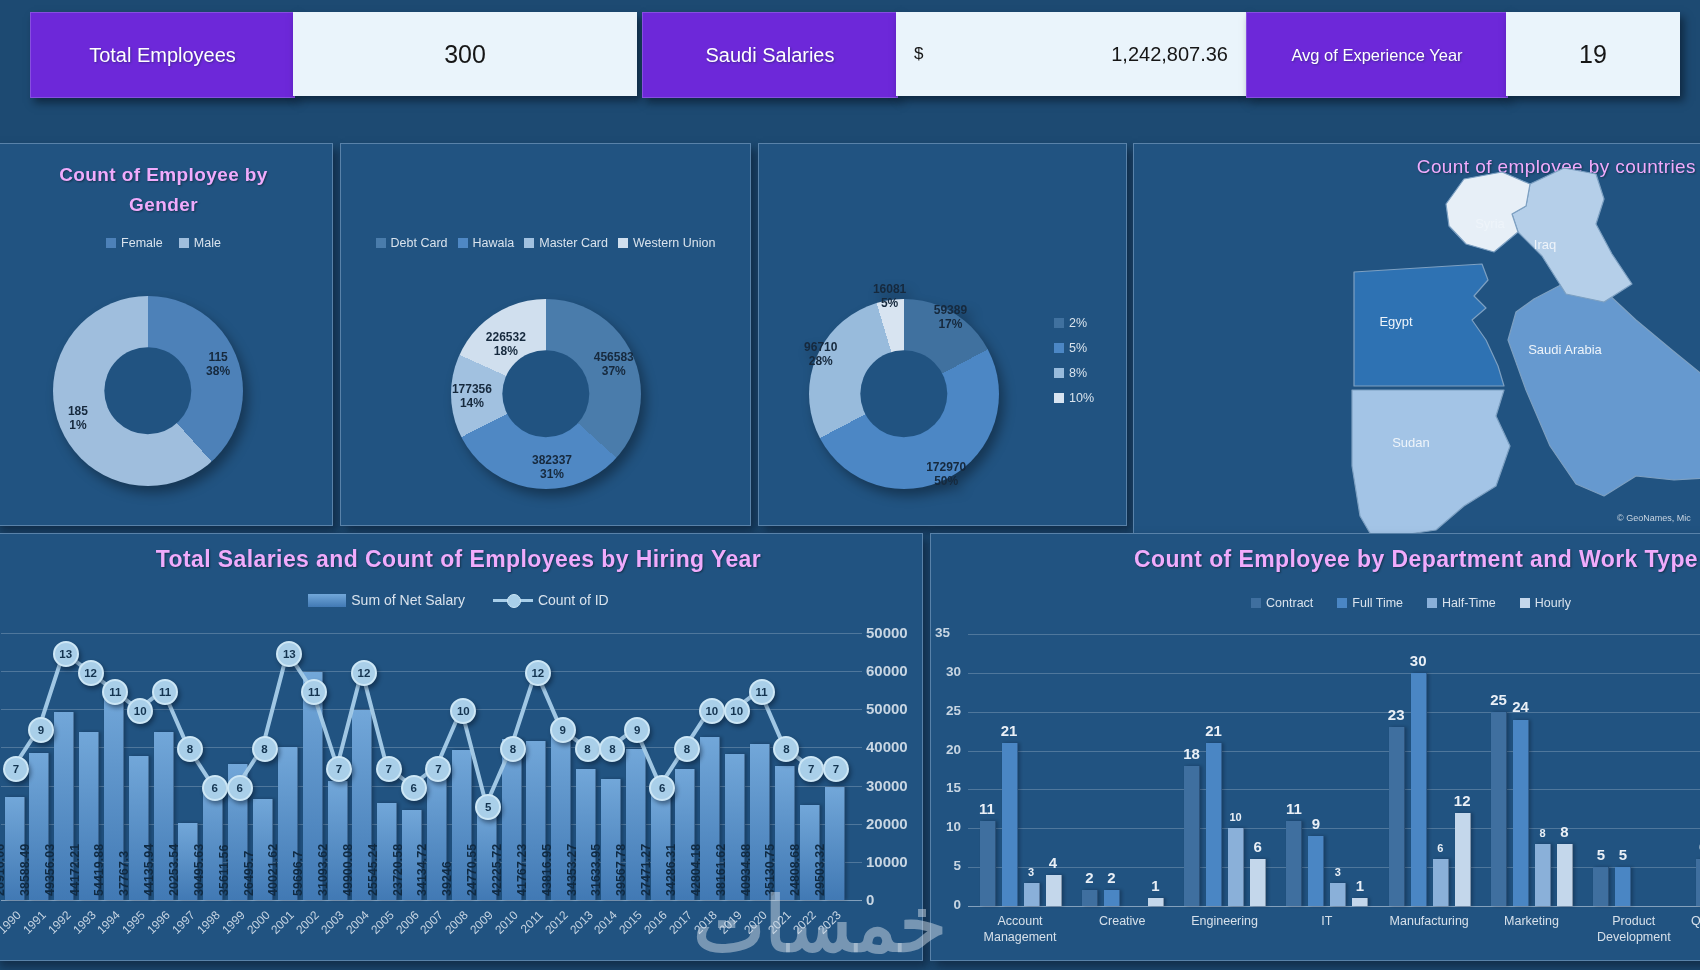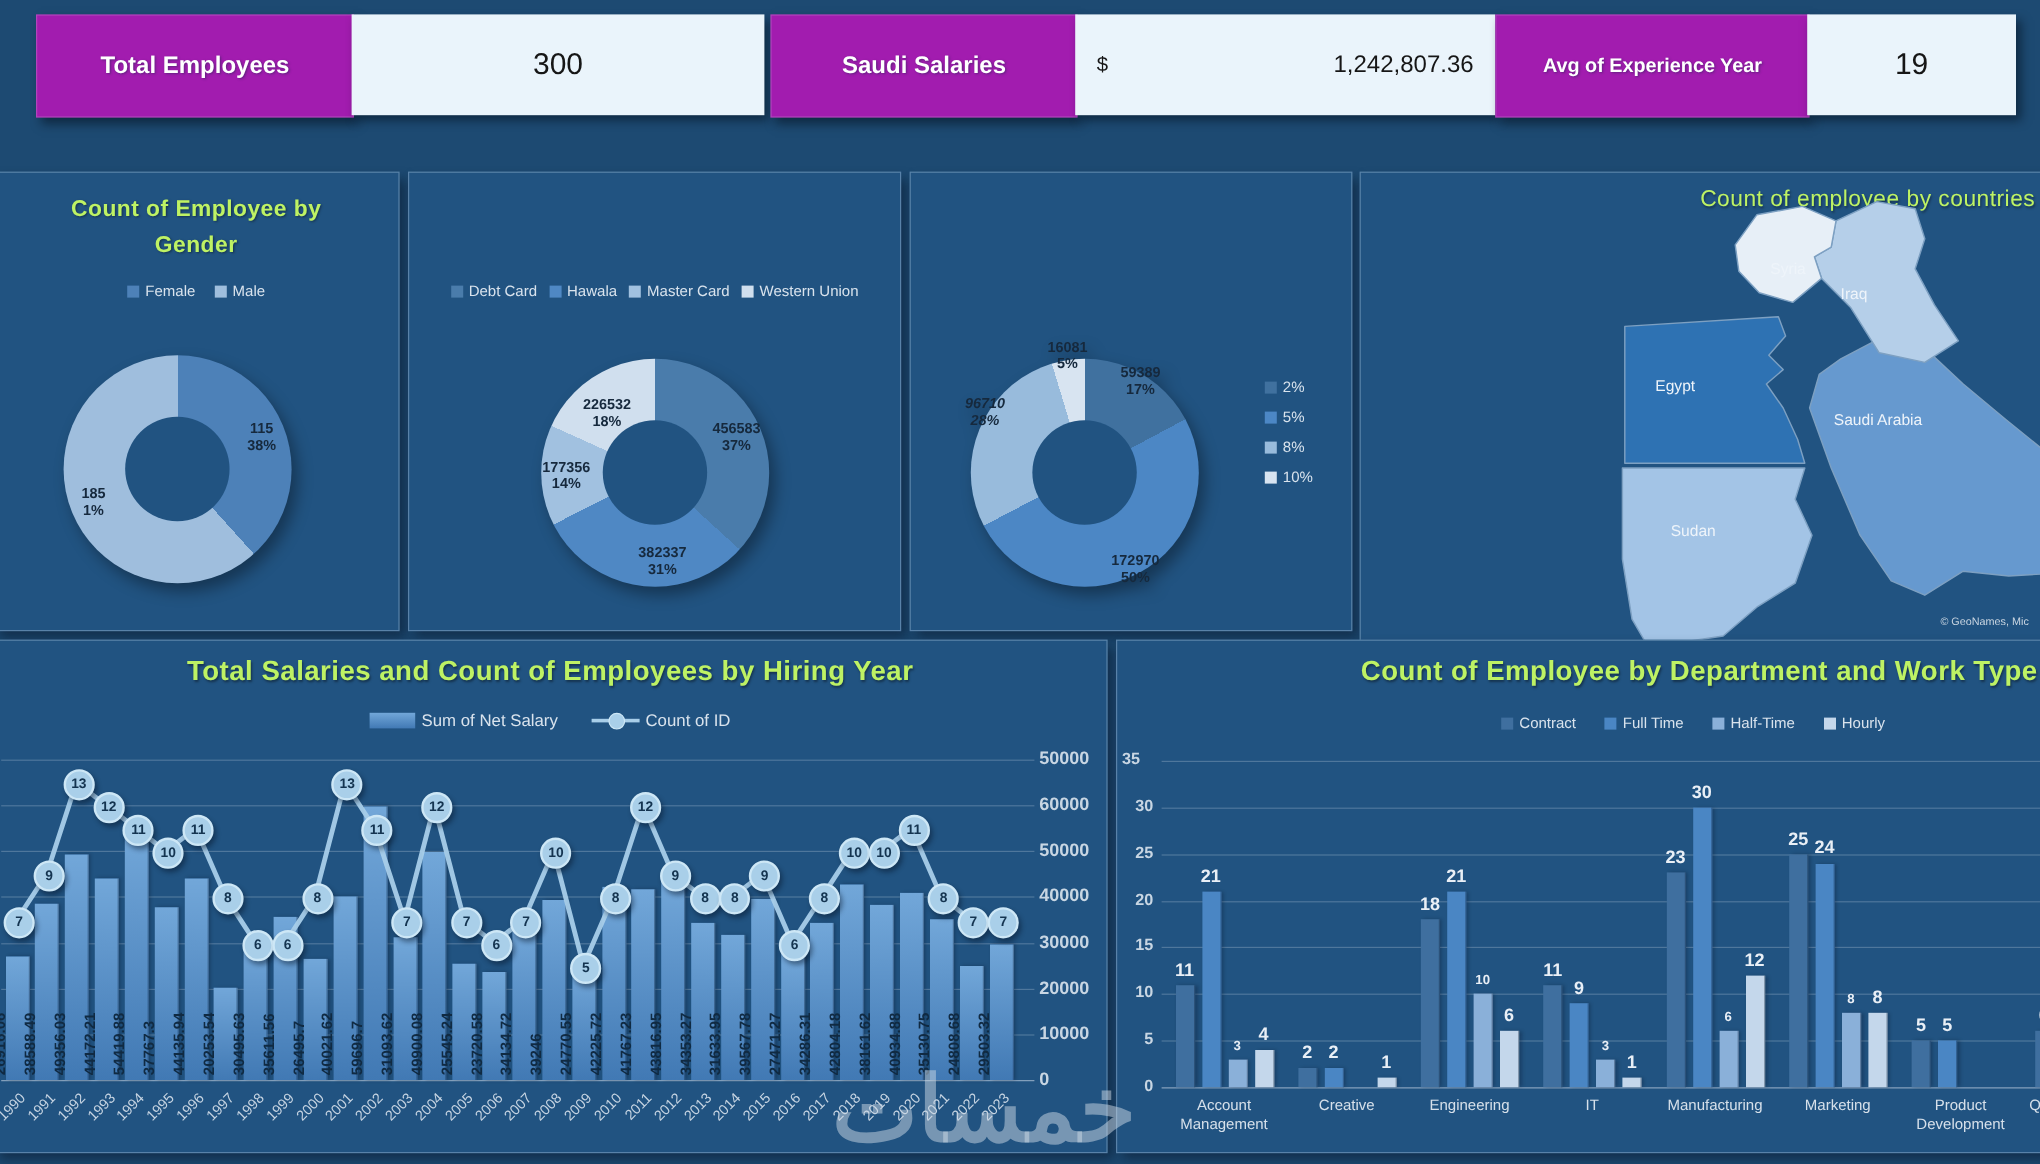--- a/index.html
+++ b/index.html
@@ -3,26 +3,26 @@
 <meta charset="utf-8">
 <style>
   html,body{margin:0;padding:0;}
   body{
     width:1700px;height:970px;overflow:hidden;position:relative;
     background:#1d4a72;
     font-family:"Liberation Sans", sans-serif;
   }
   .kpi-box{position:absolute;top:12px;height:84px;display:flex;align-items:center;justify-content:center;
     box-shadow:4px 5px 8px rgba(4,14,28,.55);}
-  .kpi-label{background:#a21caf;color:#ffffff;font-size:20px;border:1px solid rgba(255,255,255,.18);
-    text-shadow:1px 1px 2px rgba(20,40,70,.45);font-weight:bold;}
+  .kpi-label{background:#6d28d9;color:#ffffff;font-size:20px;border:1px solid rgba(255,255,255,.18);
+    text-shadow:1px 1px 2px rgba(20,40,70,.45);}
   .kpi-value{background:#eaf4fb;color:#161616;font-size:25px;}
   .panel{position:absolute;background:#215381;border:1px solid rgba(158,188,218,.45);
     box-shadow:5px 6px 9px rgba(6,18,36,.5);}
-  .chart-title{position:absolute;color:#bef264;font-weight:bold;text-align:center;
+  .chart-title{position:absolute;color:#f0abfc;font-weight:bold;text-align:center;
     text-shadow:1px 1px 2px rgba(0,0,0,.4);letter-spacing:.4px;}
   .donut-title{font-size:19px;line-height:30px;top:16px;left:0;right:0;margin:auto;}
   .legend-row{position:absolute;display:flex;justify-content:center;gap:16px;left:0;right:0;}
   .legend-item{display:flex;align-items:center;gap:5px;color:#d9e3ed;font-size:12.5px;white-space:nowrap;}
   .swatch{width:10px;height:10px;display:inline-block;}
   .donut{position:absolute;border-radius:50%;filter:drop-shadow(5px 7px 6px rgba(0,0,0,.35));}
   .donut .hole{position:absolute;left:50%;top:50%;width:46%;height:46%;transform:translate(-50%,-50%);
     border-radius:50%;background:#215381;}
   .slice-label{position:absolute;width:76px;margin-left:-38px;margin-top:-14px;text-align:center;
     color:#16293d;font-size:12px;line-height:14px;font-weight:600;}
@@ -155,21 +155,21 @@
   <div class="donut" id="donut2" style="left: 50px; top: 155px; width: 190px; height: 190px; background: conic-gradient(rgb(64, 113, 159) 0deg, rgb(64, 113, 159) 61.94deg, rgb(76, 135, 197) 61.94deg, rgb(76, 135, 197) 242.36deg, rgb(152, 187, 220) 242.36deg, rgb(152, 187, 220) 343.23deg, rgb(216, 228, 241) 343.23deg, rgb(216, 228, 241) 360deg);">
       <div class="hole"></div>
       <div class="slice-label" style="left: 141.445px; top: 17.618px;">
         <div>59389</div>
         <div>17%</div>
       </div>
       <div class="slice-label" style="left: 137.161px; top: 174.797px;">
         <div>172970</div>
         <div>50%</div>
       </div>
-      <div class="slice-label" style="left: 11.7968px; top: 44px; font-style: italic;">
+      <div class="slice-label" style="left: 11.7968px; top: 55px;">
         <div>96710</div>
         <div>28%</div>
       </div>
       <div class="slice-label" style="left: 80.5901px; top: -2.74352px;">
         <div>16081</div>
         <div>5%</div>
       </div>
     </div>
 </div>
 

